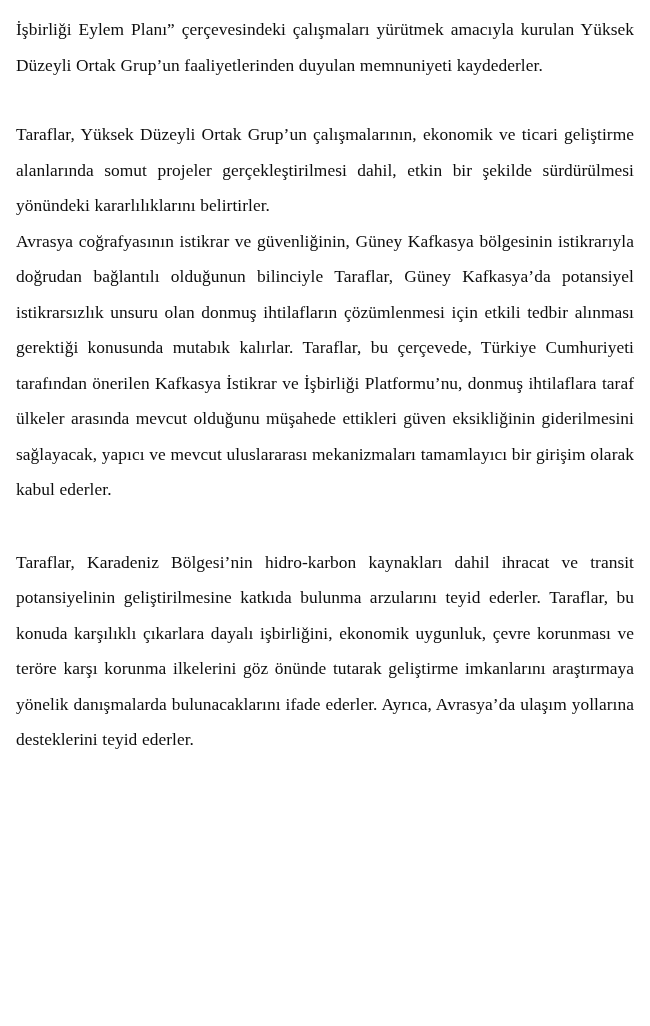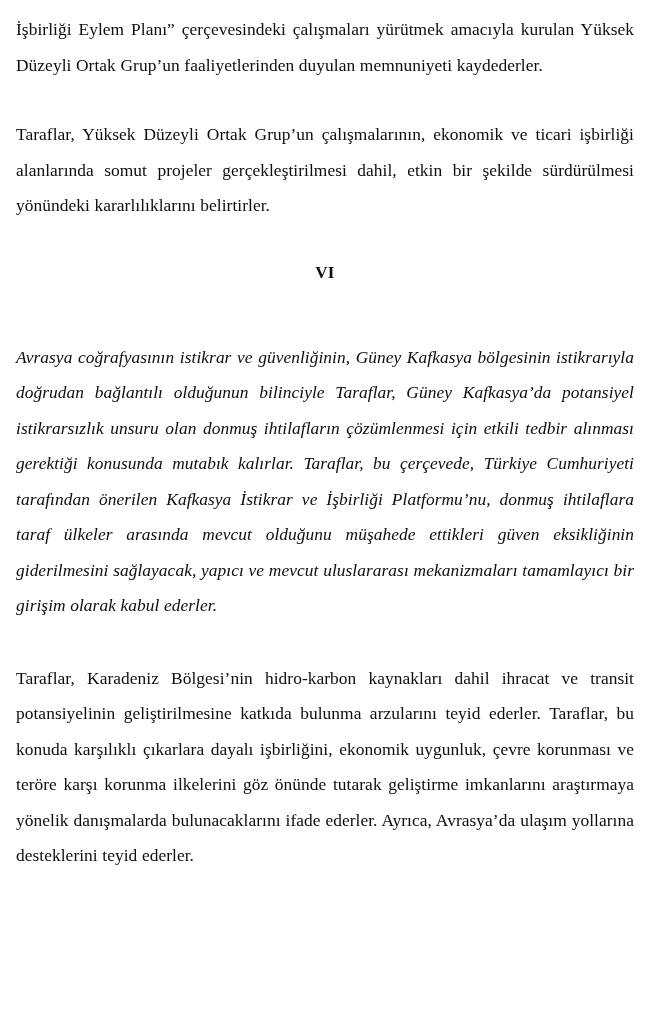--- a/index.html
+++ b/index.html
@@ -54,23 +54,22 @@
   }
 </style>
 </head>
 <body>
 
 <div class="page">
   <div class="doc-body">
 
     <p class="para">İşbirliği Eylem Planı” çerçevesindeki çalışmaları yürütmek amacıyla kurulan Yüksek Düzeyli Ortak Grup’un faaliyetlerinden duyulan memnuniyeti kaydederler.</p>
 
-    <p class="para gap-md">Taraflar, Yüksek Düzeyli Ortak Grup’un çalışmalarının, ekonomik ve ticari işbirliği alanlarında somut projeler gerçekleştirilmesi dahil, etkin bir şekilde sürdürülmesi yönündeki kararlılıklarını belirtirler.</p>
+    <p class="para gap-md">Taraflar, Yüksek Düzeyli Ortak Grup’un çalışmalarının, ekonomik ve ticari geliştirme alanlarında somut projeler gerçekleştirilmesi dahil, etkin bir şekilde sürdürülmesi yönündeki kararlılıklarını belirtirler.</p>
 
-    <div class="section-number">VI</div>
 
     <p class="para">Avrasya coğrafyasının istikrar ve güvenliğinin, Güney Kafkasya bölgesinin istikrarıyla doğrudan bağlantılı olduğunun bilinciyle Taraflar, Güney Kafkasya’da potansiyel istikrarsızlık unsuru olan donmuş ihtilafların çözümlenmesi için etkili tedbir alınması gerektiği konusunda mutabık kalırlar. Taraflar, bu çerçevede, Türkiye Cumhuriyeti tarafından önerilen Kafkasya İstikrar ve İşbirliği Platformu’nu, donmuş ihtilaflara taraf ülkeler arasında mevcut olduğunu müşahede ettikleri güven eksikliğinin giderilmesini sağlayacak, yapıcı ve mevcut uluslararası mekanizmaları tamamlayıcı bir girişim olarak kabul ederler.</p>
 
     <p class="para gap-lg">Taraflar, Karadeniz Bölgesi’nin hidro-karbon kaynakları dahil ihracat ve transit potansiyelinin geliştirilmesine katkıda bulunma arzularını teyid ederler. Taraflar, bu konuda karşılıklı çıkarlara dayalı işbirliğini, ekonomik uygunluk, çevre korunması ve teröre karşı korunma ilkelerini göz önünde tutarak geliştirme imkanlarını araştırmaya yönelik danışmalarda bulunacaklarını ifade ederler. Ayrıca, Avrasya’da ulaşım yollarına desteklerini teyid ederler.</p>
 
 
   </div>
 </div>
 
 </body></html>

